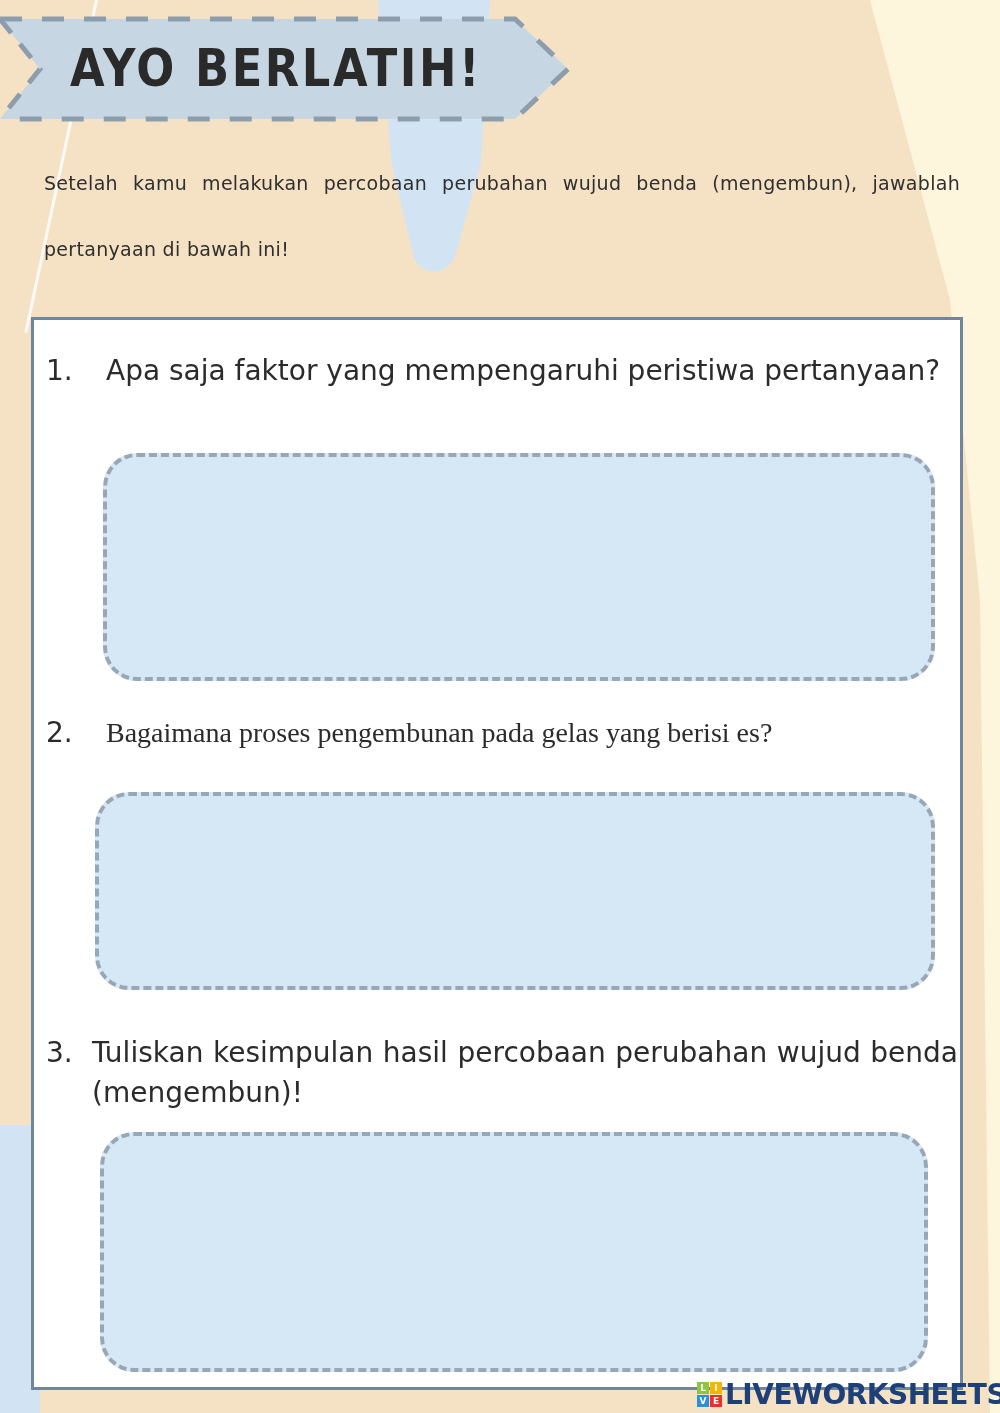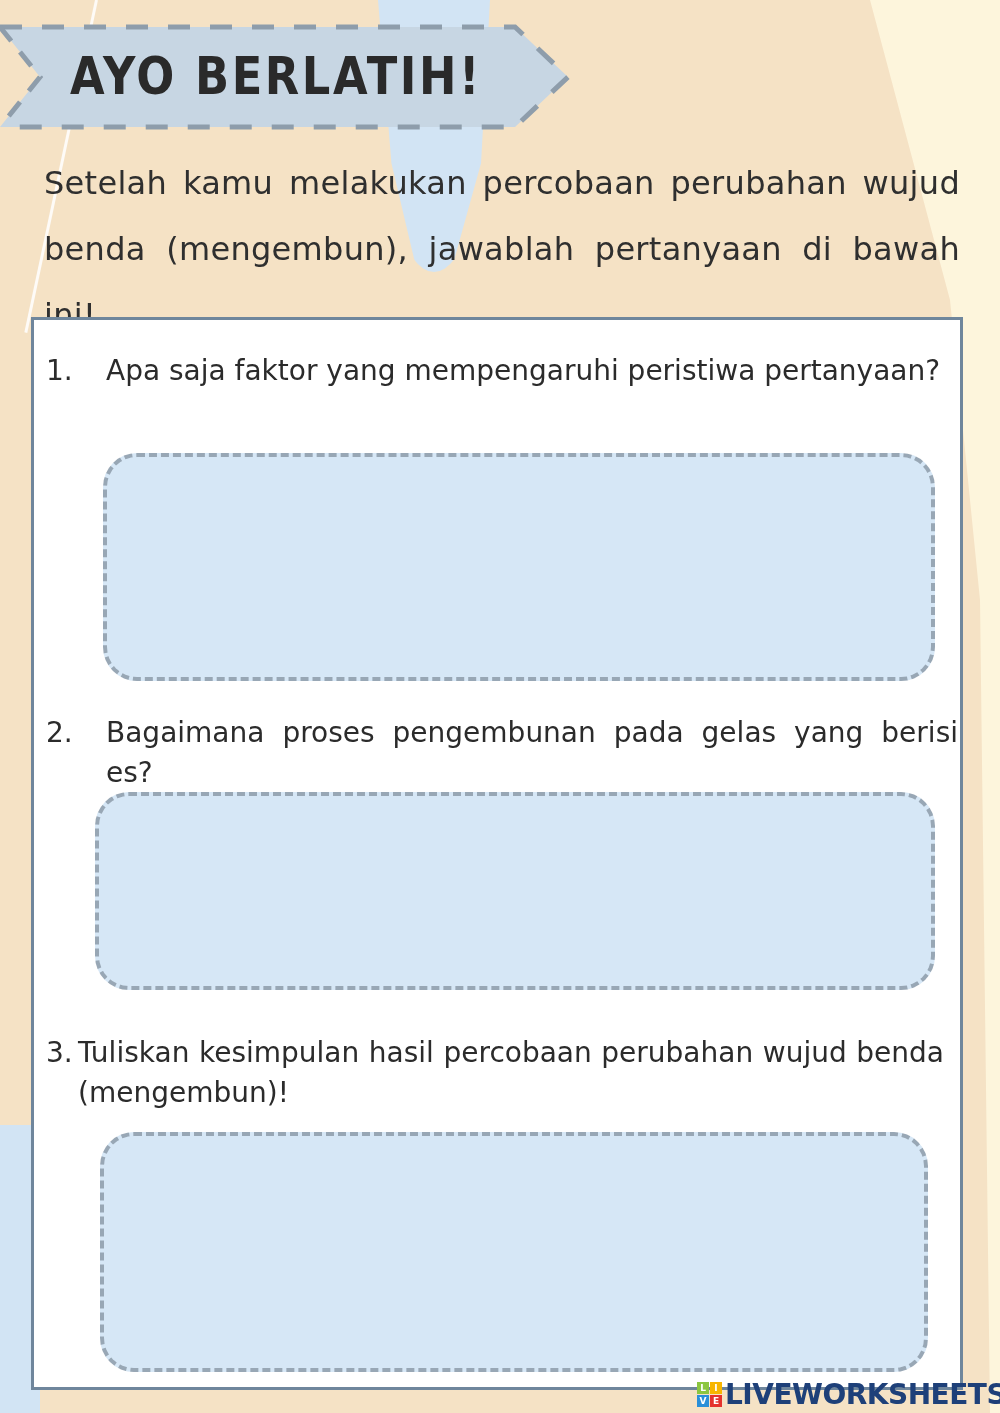--- a/index.html
+++ b/index.html
@@ -26,34 +26,34 @@
       background: #d2e4f4;
     }
     .bg-line {
       position: absolute; left: 95px; top: 0; width: 3px; height: 340px;
       background: rgba(255,255,255,0.85);
       transform: rotate(12deg); transform-origin: top;
     }
 
     
     .banner {
-      position: absolute; left: 0; top: 22px; width: 575px; height: 110px; text-decoration: underline;
+      position: absolute; left: 0; top: 14px; width: 575px; height: 110px; text-decoration: underline;
     }
     .banner svg { position: absolute; left: 0; top: 0; }
     .banner-title {
       position: absolute; left: 70px; top: 28px;
       font-family: "DejaVu Sans", sans-serif; font-weight: bold;
       font-size: 52px; letter-spacing: 3px; color: #2a2a2a;
       transform: scaleX(0.86); transform-origin: left;
       line-height: 1;
     }
 
     .intro {
       position: absolute; left: 44px; top: 150px; width: 916px;
-      font-size: 32px; line-height: 66px; text-align: justify;
+      font-size: 19px; line-height: 66px; text-align: justify;
       font-family: "DejaVu Sans", sans-serif; color: #2f2f2f;
       letter-spacing: 0.3px;
     }
 
     .panel {
       position: absolute; left: 31px; top: 317px; width: 926px; height: 1067px;
       background: #ffffff;
       border: 3px solid #6f869c;
     }
     .question {
@@ -101,27 +101,27 @@
 <div class="panel">
 
   <div class="question" style="left:12px; top:31px; width:900px; height:80px;">
     <span class="q-num">1.</span>
     <span class="q-text" style="left:60px; top:0; width:852px;">Apa saja faktor yang mempengaruhi peristiwa pertanyaan?</span>
   </div>
   <div class="answer-box" style="left:69px; top:133px; width:832px; height:228px;"></div>
 
   <div class="question" style="left:12px; top:393px; width:900px; height:80px;">
     <span class="q-num">2.</span>
-    <span class="q-text" style="left:60px; top:0; width:852px;">Bagaimana proses pengembunan pada gelas yang berisi es?</span>
+    <span class="q-text" style="left:60px; top:0; width:852px;font-family:Liberation Serif, serif;">Bagaimana proses pengembunan pada gelas yang berisi es?</span>
   </div>
   <div class="answer-box" style="left:61px; top:472px; width:840px; height:198px;"></div>
 
   <div class="question" style="left:12px; top:713px; width:900px; height:80px;">
     <span class="q-num">3.</span>
-    <span class="q-text" style="left:32px; top:0; width:866px; text-indent:0;">Tuliskan kesimpulan hasil percobaan perubahan wujud benda (mengembun)!</span>
+    <span class="q-text" style="left:46px; top:0; width:866px; text-indent:0;">Tuliskan kesimpulan hasil percobaan perubahan wujud benda (mengembun)!</span>
   </div>
   <div class="answer-box" style="left:66px; top:812px; width:828px; height:240px;"></div>
 </div>
 
 <div class="logo">
   <div class="logo-blocks">
     <span style="background:#8cc63f;">L</span>
     <span style="background:#f7b500;">I</span>
     <span style="background:#2a8fd8;">V</span>
     <span style="background:#e5322d;">E</span>

